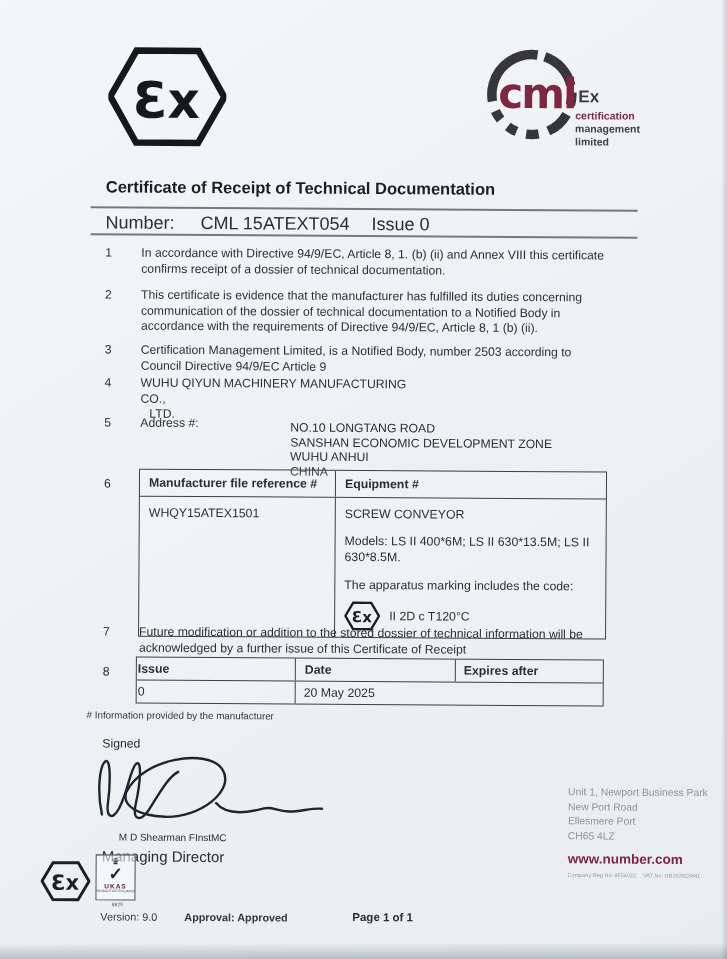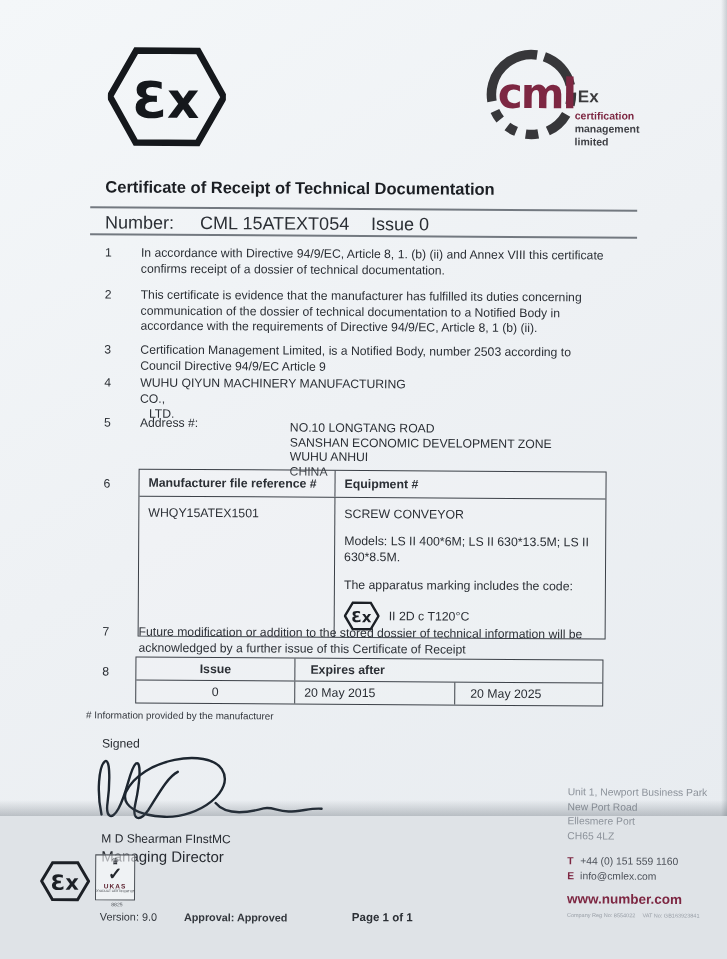--- a/index.html
+++ b/index.html
@@ -1,18 +1,18 @@
 <!DOCTYPE html>
 <html><head>
 <meta charset="utf-8">
 <style>
   * { margin:0; padding:0; box-sizing:border-box; }
   html,body { width:727px; height:959px; overflow:hidden; background:#dfe3e7; }
   .scan {
-    position:relative; width:727px; height:816px;
+    position:relative; width:727px; height:959px;
     background: linear-gradient(148deg, #f4f7f9 0%, #eef1f4 50%, #e8ecf0 100%);
     font-family:"Liberation Sans", sans-serif; color:#262a30;
   }
   .scan::after { content:''; position:absolute; left:0; right:0; bottom:0; height:16px;
     background:linear-gradient(to bottom, rgba(70,80,90,0), rgba(70,80,90,0.30)); pointer-events:none; }
   .scan::before { content:''; position:absolute; top:0; bottom:0; right:0; width:6px;
     background:linear-gradient(to left, rgba(70,80,90,0.22), rgba(70,80,90,0)); pointer-events:none; z-index:5; }
   .content { position:absolute; inset:0; transform:rotate(0.35deg); }
 
   
@@ -57,30 +57,30 @@
   .tbl6 .cA { width:196px; flex:none; border-right:1.4px solid #3c4148; padding:6px 9px; }
   .tbl6 .cB { flex:1; padding:6px 9px; }
   .tbl6 .brow .cA { min-height:118px; padding-top:9px; }
   .eq-name { margin-top:3px; }
   .eq-models { margin-top:13px; width:258px; line-height:15.5px; }
   .eq-intro { margin-top:13px; }
   .eq-marking { margin-top:9px; display:flex; align-items:center; gap:9px; }
 
   
   .tbl8 { left:137px; top:658px; width:468px; }
-  .tbl8 .c1 { width:159px; flex:none; border-right:1.3px solid #3c4148; padding:4px 1px;text-align:center; }
+  .tbl8 .c1 { width:159px; flex:none; border-right:1.3px solid #3c4148; padding:4px 1px; }
   .tbl8 .c2 { width:160px; flex:none; border-right:1.3px solid #3c4148; padding:4px 9px; }
-  .tbl8 .c3 { flex:1; padding:4px 15px; }
+  .tbl8 .c3 { flex:1; padding:4px 8px; }
 
   .footnote { position:absolute; left:88px; top:711px; font-size:9.8px; color:#33373d; }
 
   
   .signed-label { position:absolute; left:104px; top:738px; font-size:12.2px; }
   .signature { position:absolute; left:90px; top:750px; }
-  .sig-name { position:absolute; left:104px; top:833px; font-size:12px;text-align:center; }
+  .sig-name { position:absolute; left:121px; top:833px; font-size:10px;text-align:center; }
   .sig-title { position:absolute; left:104px; top:849px; font-size:15px; }
 
   
   .ex-logo-bottom { position:absolute; left:43px; top:862px; }
   .ukas { position:absolute; left:98px; top:856px; width:44px; text-align:center; }
   .ukas-box { width:40px; height:46px; border:1.5px solid #4a4f55; background:rgba(250,252,253,0.6);
     display:flex; flex-direction:column; align-items:center; overflow:hidden; }
   .ukas-crown { font-size:9px; line-height:9px; margin-top:2px; color:#2e3238; }
   .ukas-tick { font-size:17px; line-height:15px; font-weight:bold; color:#22262c; }
   .ukas-word { font-size:6.5px; font-weight:bold; letter-spacing:1px; color:#5d2330; margin-top:1px; }
@@ -194,25 +194,25 @@
 
     <div class="clause clause7">
       <span class="c-num">7</span>
       <span class="c-text">Future modification or addition to the stored dossier of technical information will be acknowledged by a further issue of this Certificate of Receipt</span>
     </div>
 
     <div class="itm-num n8">8</div>
     <div class="tbl tbl8">
       <div class="hrow">
         <div class="c1">Issue</div>
+        <div class="c2">Date</div>
         <div class="c3">Expires after</div>
       </div>
       <div class="brow">
         <div class="c1">0</div>
-        <div class="c2">20 May 2015</div>
         <div class="c3">20 May 2025</div>
       </div>
     </div>
 
     <div class="footnote"># Information provided by the manufacturer</div>
 
     <div class="signed-label">Signed</div>
     <svg class="signature" width="245" height="86" viewBox="0 0 245 86">
       <g fill="none" stroke="#1d2630" stroke-width="2.4" stroke-linecap="round">
         <path d="M 14 66 C 9 44 11 18 17 13 C 23 9 22 38 20 54 C 18 68 24 73 31 60 C 40 43 42 20 48 15 C 54 11 52 35 48 54 C 44 72 52 74 61 61 C 71 45 80 28 90 23"></path>
@@ -243,28 +243,20 @@
     </div>
     <div class="page-indicator">Page 1 of 1</div>
 
     <div class="rfoot">
       <div class="rf-addr">
         <div>Unit 1, Newport Business Park</div>
         <div>New Port Road</div>
         <div>Ellesmere Port</div>
         <div>CH65 4LZ</div>
       </div>
-      <div class="rf-contact">
-        <div>
-          <span class="pfx">T</span><span>+44 (0) 151 559 1160</span>
-        </div>
-        <div>
-          <span class="pfx">E</span><span>info@cmlex.com</span>
-        </div>
-      </div>
       <div class="rf-web">www.number.com</div>
       <div class="rf-reg">
         <span>Company Reg No: 8554022</span>
         <span>VAT No: GB163923841</span>
       </div>
     </div>
 
   </div>
 </div>
 

